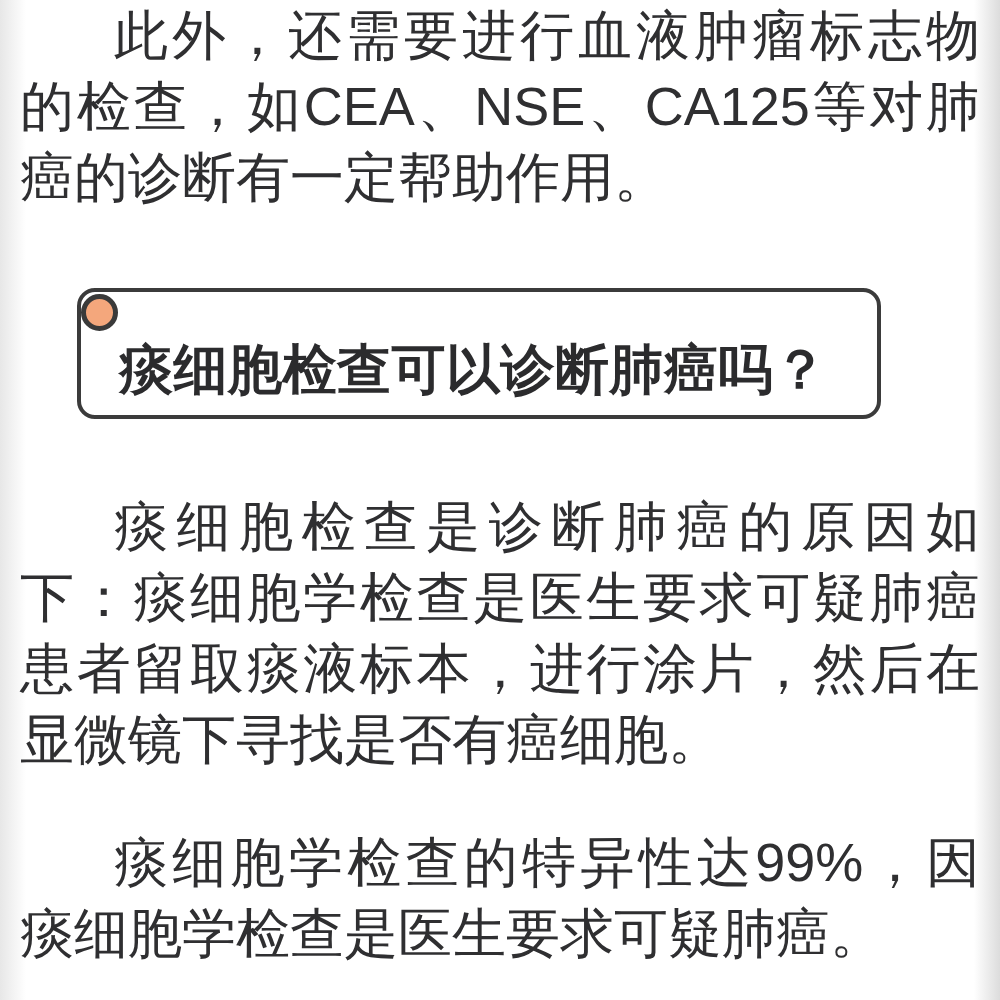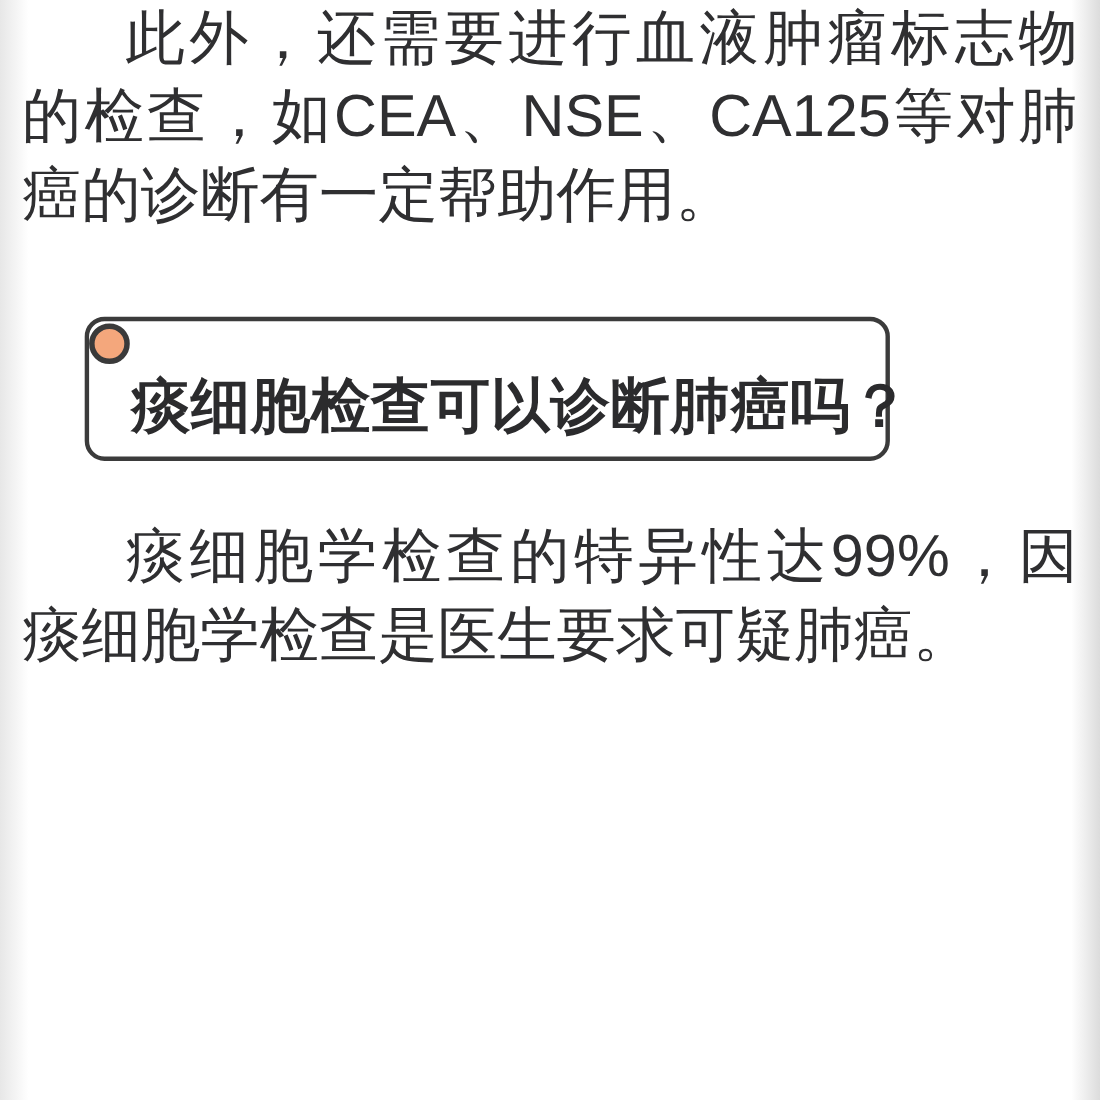--- a/index.html
+++ b/index.html
@@ -35,21 +35,21 @@
     text-align: center;
     text-align-last: left;
   }
   .line.indent {
     text-indent: 94px;
   }
   .card {
     position: relative;
     box-sizing: border-box;
     margin: 75px 0 0 57px;
-    width: 732px;
+    width: 804px;
     height: 131px;
     background: #ffffff;
     border: 4px solid var(--card-border, #3b3b3b);
     border-radius: 18px;
     display: flex;
     align-items: flex-end;
     padding: 0 0 16px 38px;
   }
   .card-title {
     margin: 0;
@@ -82,19 +82,25 @@
     <span class="line indent">此外，还需要进行血液肿瘤标志物</span>
     <span class="line">的检查，如CEA、NSE、CA125等对肺</span>
     <span class="line last">癌的诊断有一定帮助作用。</span>
   </p>
 
   <section class="card">
     <span class="dot"></span>
     <h2 class="card-title">痰细胞检查可以诊断肺癌吗？</h2>
   </section>
 
+  <p class="para para-sputum-method">
+    <span class="line indent">痰细胞检查是诊断肺癌的原因如</span>
+    <span class="line">下：痰细胞学检查是医生要求可疑肺癌</span>
+    <span class="line">患者留取痰液标本，进行涂片，然后在</span>
+    <span class="line last">显微镜下寻找是否有癌细胞。</span>
+  </p>
 
   <p class="para para-specificity">
     <span class="line indent">痰细胞学检查的特异性达99%，因</span>
     <span class="line last">痰细胞学检查是医生要求可疑肺癌。</span>
   </p>
 
 </main>
 
 </body></html>

